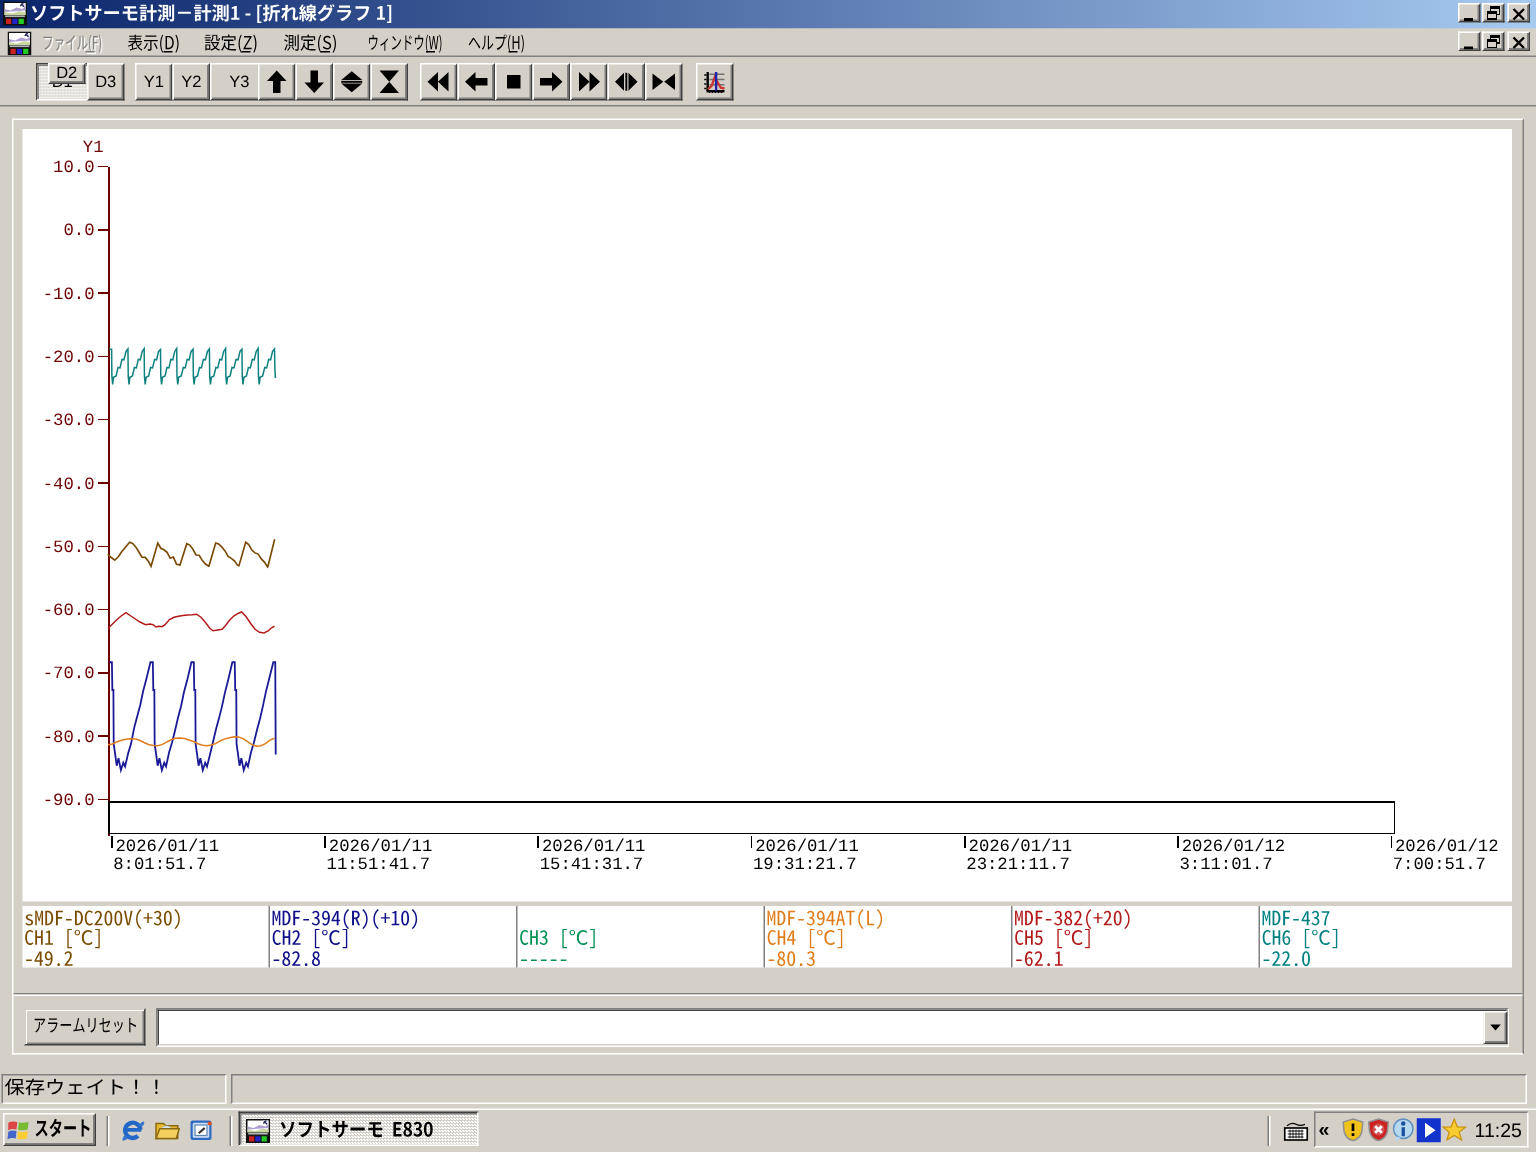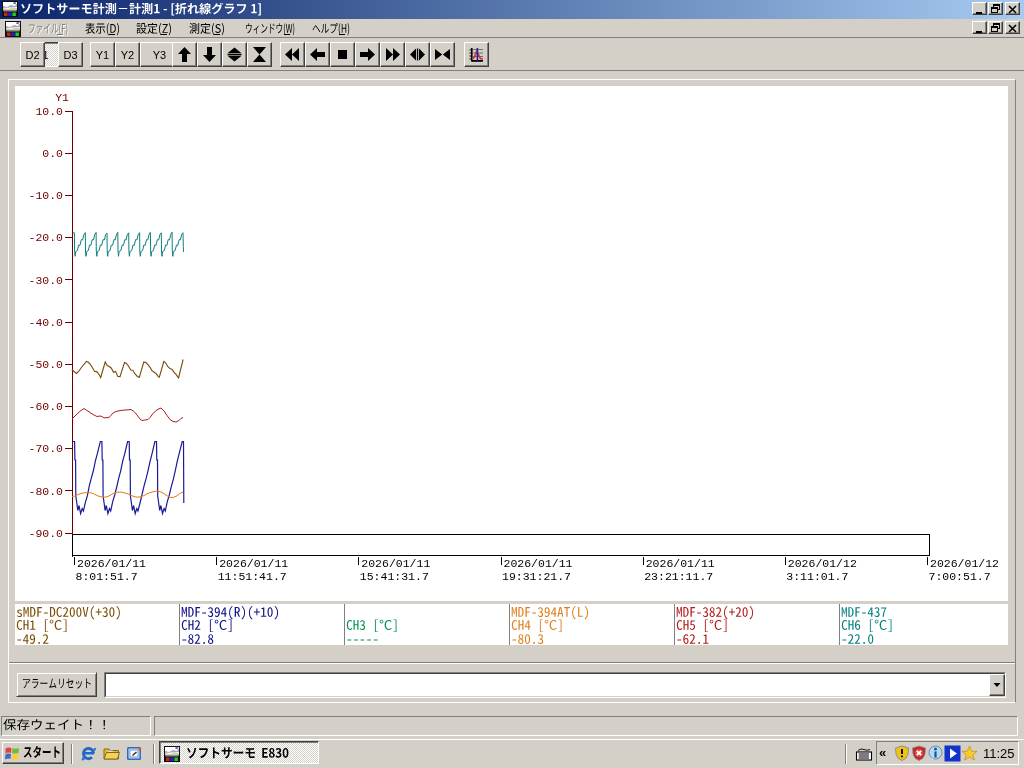--- a/index.html
+++ b/index.html
@@ -108,21 +108,21 @@
     <svg width="13" height="11" viewBox="0 0 13 11" style="position:absolute;left:0;top:0">
       <path d="M3 3 L10 10 M10 3 L3 10" stroke="#000" stroke-width="1.6"></path>
     </svg>
   </div>
 <div class="abs" style="left:0;top:37px;width:1024px;height:1px;background:#808080"></div>
 <div class="abs" style="left:0;top:38px;width:1024px;height:32px;background:#d4d0c8"></div>
 <div class="abs" style="left:0;top:70px;width:1024px;height:1px;background:#808080"></div>
 <div class="abs tbbtn tbpressed" style="left:24px;top:42px;width:35px;height:25px">
     <span class="btnfont">D1</span>
   </div>
-<div class="abs tbbtn" style="left:20px;top:42px;width:25px;height:25px">
+<div class="abs tbbtn" style="left:32px;top:42px;width:25px;height:14px">
     <span class="btnfont">D2</span>
   </div>
 <div class="abs tbbtn" style="left:58px;top:42px;width:25px;height:25px">
     <span class="btnfont">D3</span>
   </div>
 <div class="abs tbbtn" style="left:90px;top:42px;width:25px;height:25px">
     <span class="btnfont">Y1</span>
   </div>
 <div class="abs tbbtn" style="left:115px;top:42px;width:25px;height:25px">
     <span class="btnfont">Y2</span>

